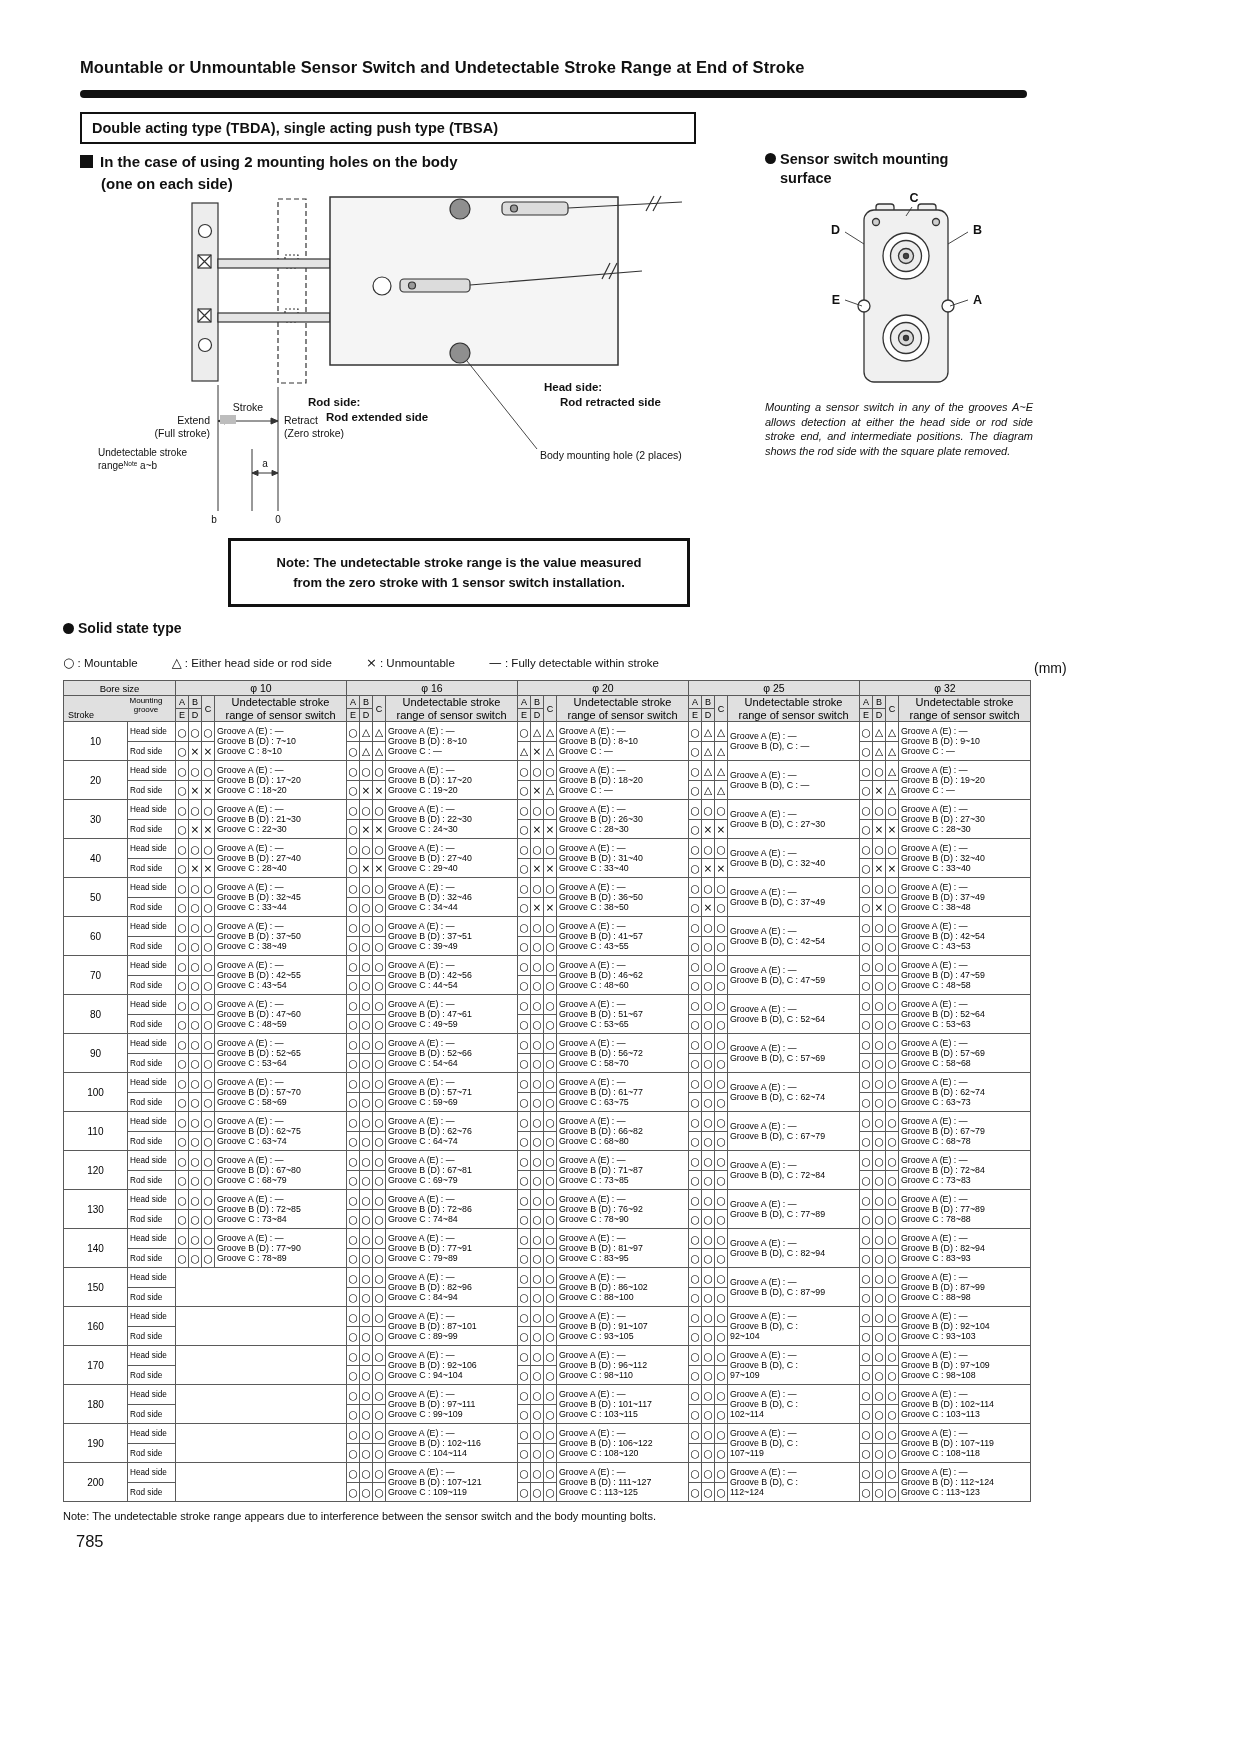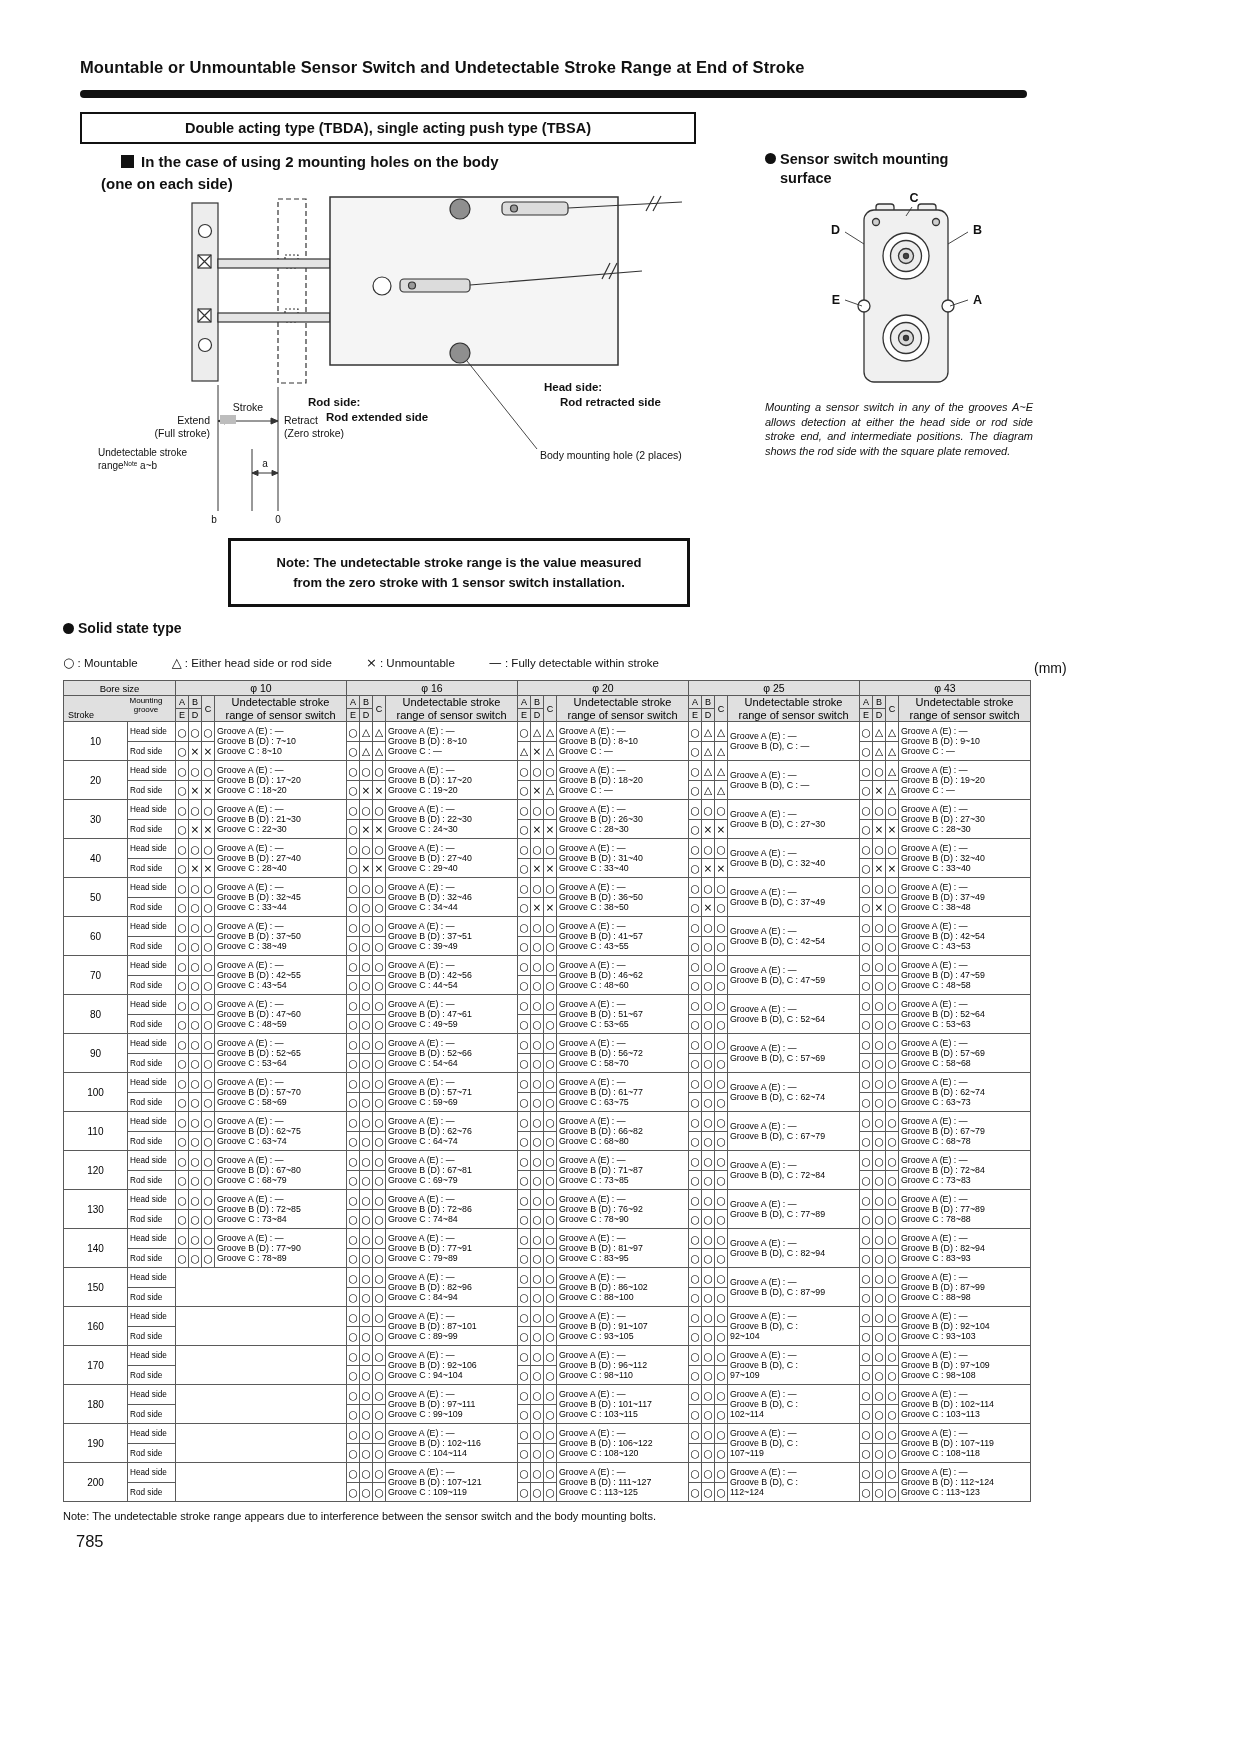--- a/index.html
+++ b/index.html
@@ -5,23 +5,23 @@
   * { margin:0; padding:0; box-sizing:border-box; }
   html,body { background:#fff; }
   body { width:1240px; height:1754px; position:relative; color:#111;
          font-family:"Liberation Sans", sans-serif; }
   .abs { position:absolute; }
 
   #title { left:80px; top:58px; font-size:16.5px; font-weight:bold; letter-spacing:.1px; }
   #title-bar { left:80px; top:90px; width:947px; height:8px; background:#111; border-radius:4px; }
 
   #type-box { left:80px; top:112px; width:616px; height:32px; border:2px solid #111;
-              font-size:14.5px; font-weight:bold; display:flex; align-items:center; padding:0 10px;justify-content:center; }
-
-  #case-heading-1 { left:80px; top:153px; font-size:15px; font-weight:bold; display:flex; align-items:center;margin-left:41px; }
+              font-size:14.5px; font-weight:bold; display:flex; align-items:center; padding:0 10px; }
+
+  #case-heading-1 { left:80px; top:153px; font-size:15px; font-weight:bold; display:flex; align-items:center; }
   #case-heading-2 { left:101px; top:175px; font-size:15px; font-weight:bold; }
   .sq-icon { display:inline-block; width:13px; height:13px; background:#111; margin-right:7px; }
   .dot-icon { display:inline-block; width:11px; height:11px; background:#111; border-radius:50%; margin-right:4px; }
 
   #sensor-heading { left:765px; top:150px; font-size:14.5px; font-weight:bold; line-height:1.3; }
   #sensor-heading .l2 { padding-left:15px; }
 
   #surface-desc { left:765px; top:400px; width:268px; font-size:11px; line-height:1.33; text-align:justify;font-style:italic; }
 
   #note-box { left:228px; top:538px; width:462px; border:3px solid #111; padding:12px 8px;
@@ -234,21 +234,21 @@
         <col style="width:13px">
         <col style="width:132px">
   </colgroup>
   <thead>
     <tr class="h1">
       <th colspan="2" class="left-th">Bore size</th>
       <th colspan="4" class="bore-th">φ 10</th>
       <th colspan="4" class="bore-th">φ 16</th>
       <th colspan="4" class="bore-th">φ 20</th>
       <th colspan="4" class="bore-th">φ 25</th>
-      <th colspan="4" class="bore-th">φ 43</th>
+      <th colspan="4" class="bore-th">φ 32</th>
     </tr>
     <tr class="h2">
       <th colspan="2" rowspan="2" class="diagcell">
         <span class="dg-top">Mounting groove</span>
         <span class="dg-bottom">Stroke</span>
       </th>
       <th class="g-th">A</th>
       <th class="g-th">B</th>
       <th class="g-th" rowspan="2">C</th>
       <th class="range-th" rowspan="2">Undetectable stroke range of sensor switch</th>

